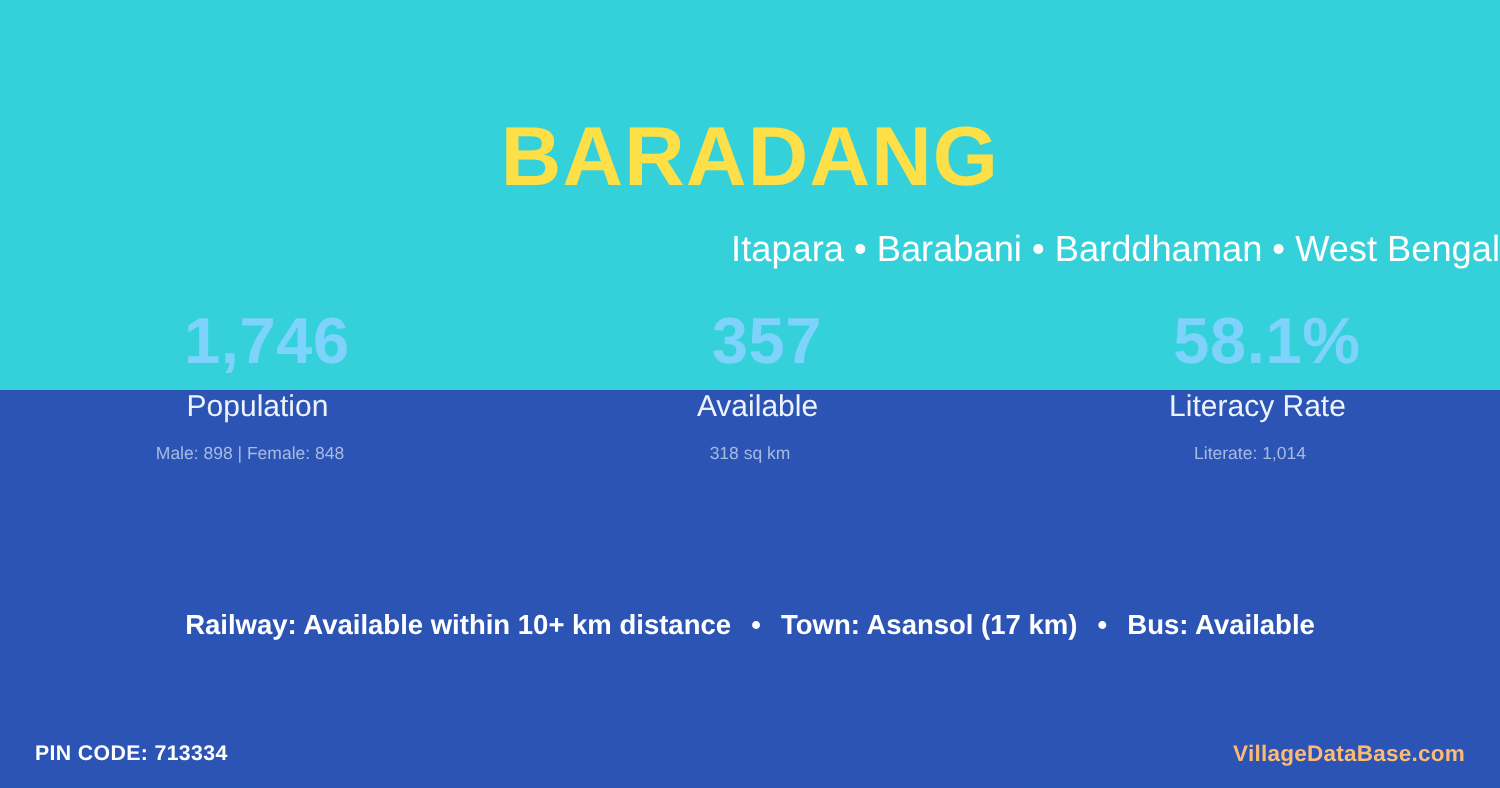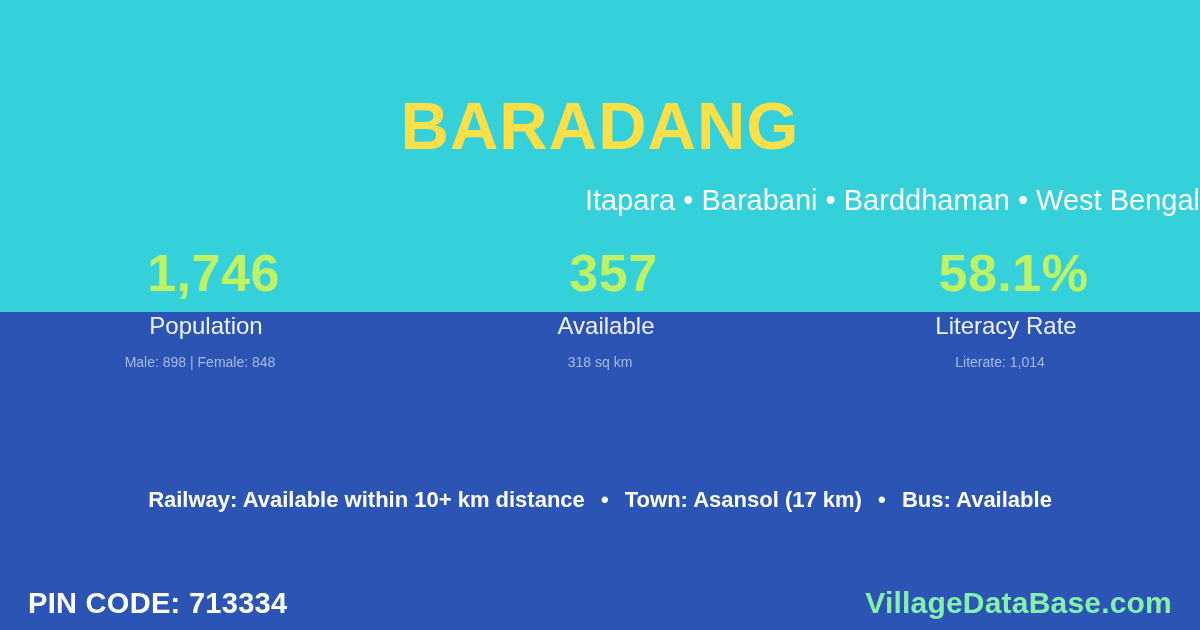--- a/index.html
+++ b/index.html
@@ -65,21 +65,21 @@
     flex-direction: row;
   }
   .stat-column {
     flex: 1 1 0;
     text-align: center;
   }
   .stat-value {
     font-size: 52px;
     line-height: 62px;
     font-weight: 800;
-    color: #bef264;
+    color: #7dd3fc;
     letter-spacing: 0.5px;
     white-space: nowrap;
     padding-left: 27px;
   }
   .stat-label {
     margin-top: 8px;
     font-size: 24px;
     line-height: 28px;
     font-weight: 400;
     color: #EDF2FC;
@@ -119,32 +119,32 @@
     width: 1200px;
     height: 54px;
     display: flex;
     flex-direction: row;
     align-items: center;
     justify-content: space-between;
     box-sizing: border-box;
     padding: 0 28px;
   }
   #pin-code {
-    font-size: 29px;
+    font-size: 17px;
     line-height: 30px;
     font-weight: 700;
     color: #FFFFFF;
     letter-spacing: 0.3px;
     white-space: nowrap;
   }
   #site-brand {
-    font-size: 30px;
+    font-size: 18px;
     line-height: 30px;
     font-weight: 700;
-    color: #86efac;
+    color: #fdba74;
     letter-spacing: 0.2px;
     white-space: nowrap;
   }
 </style>
 </head>
 <body>
 
 <div id="card">
 
   <div id="hero-band"></div>

